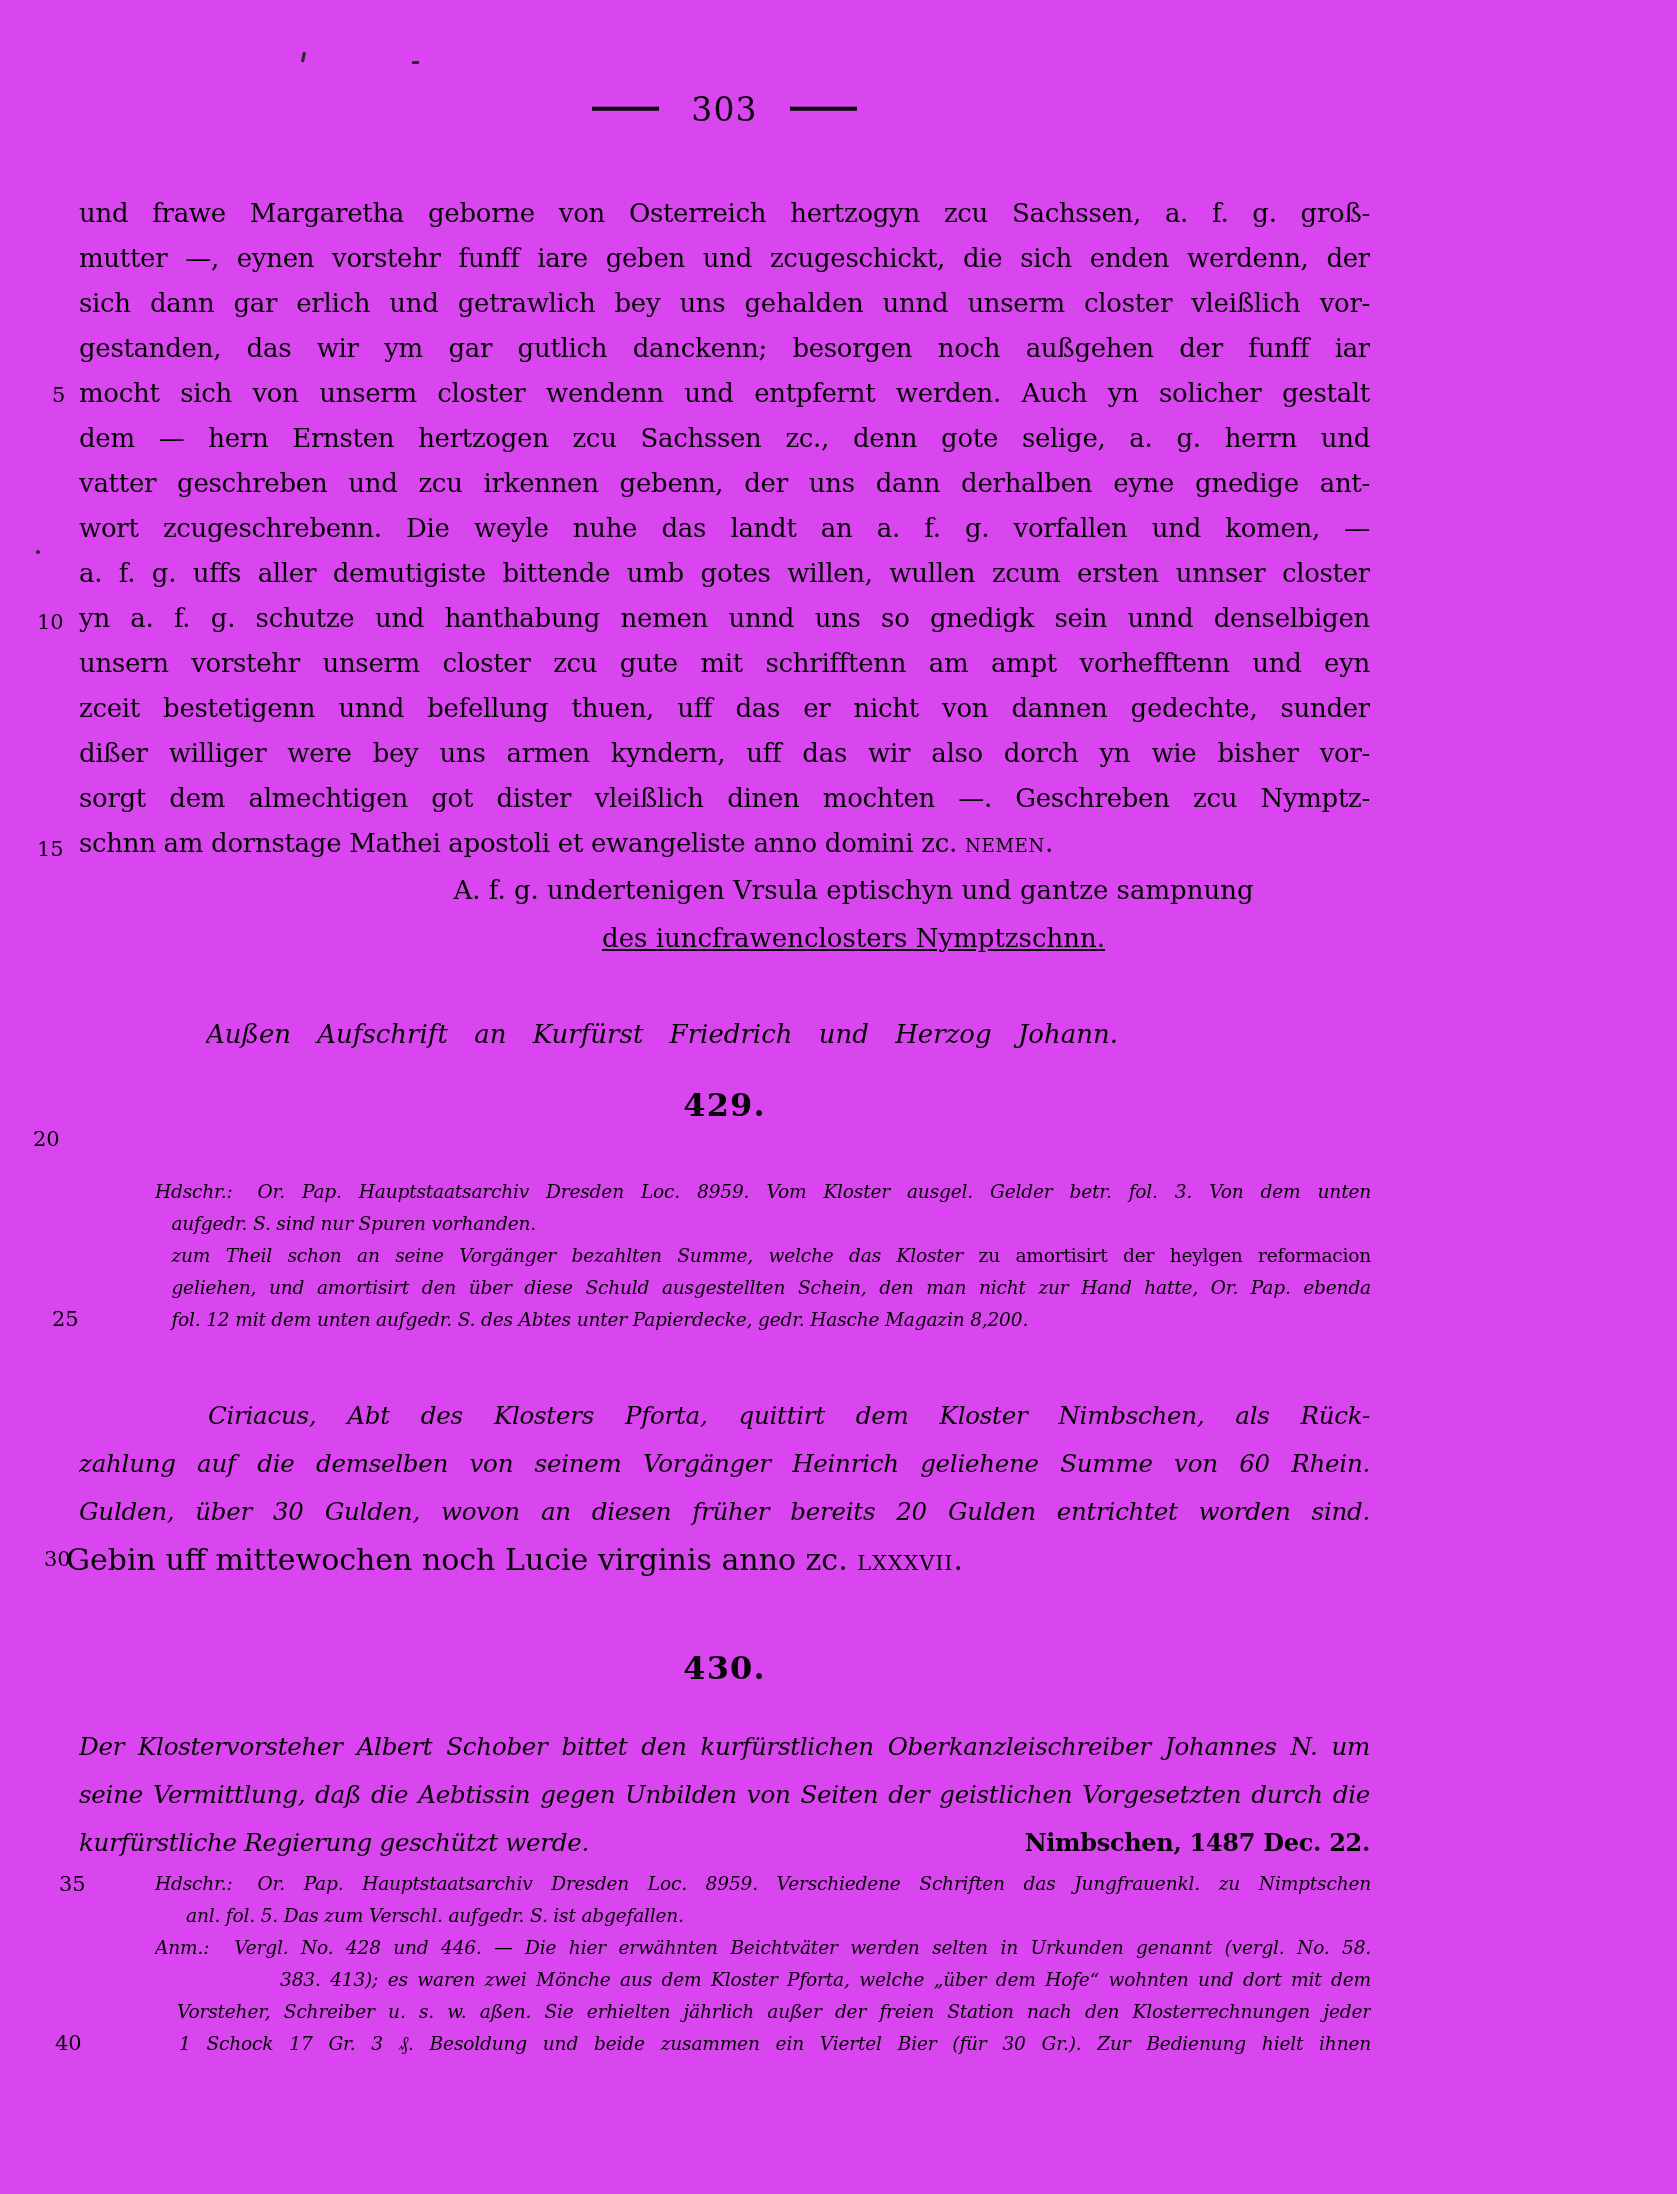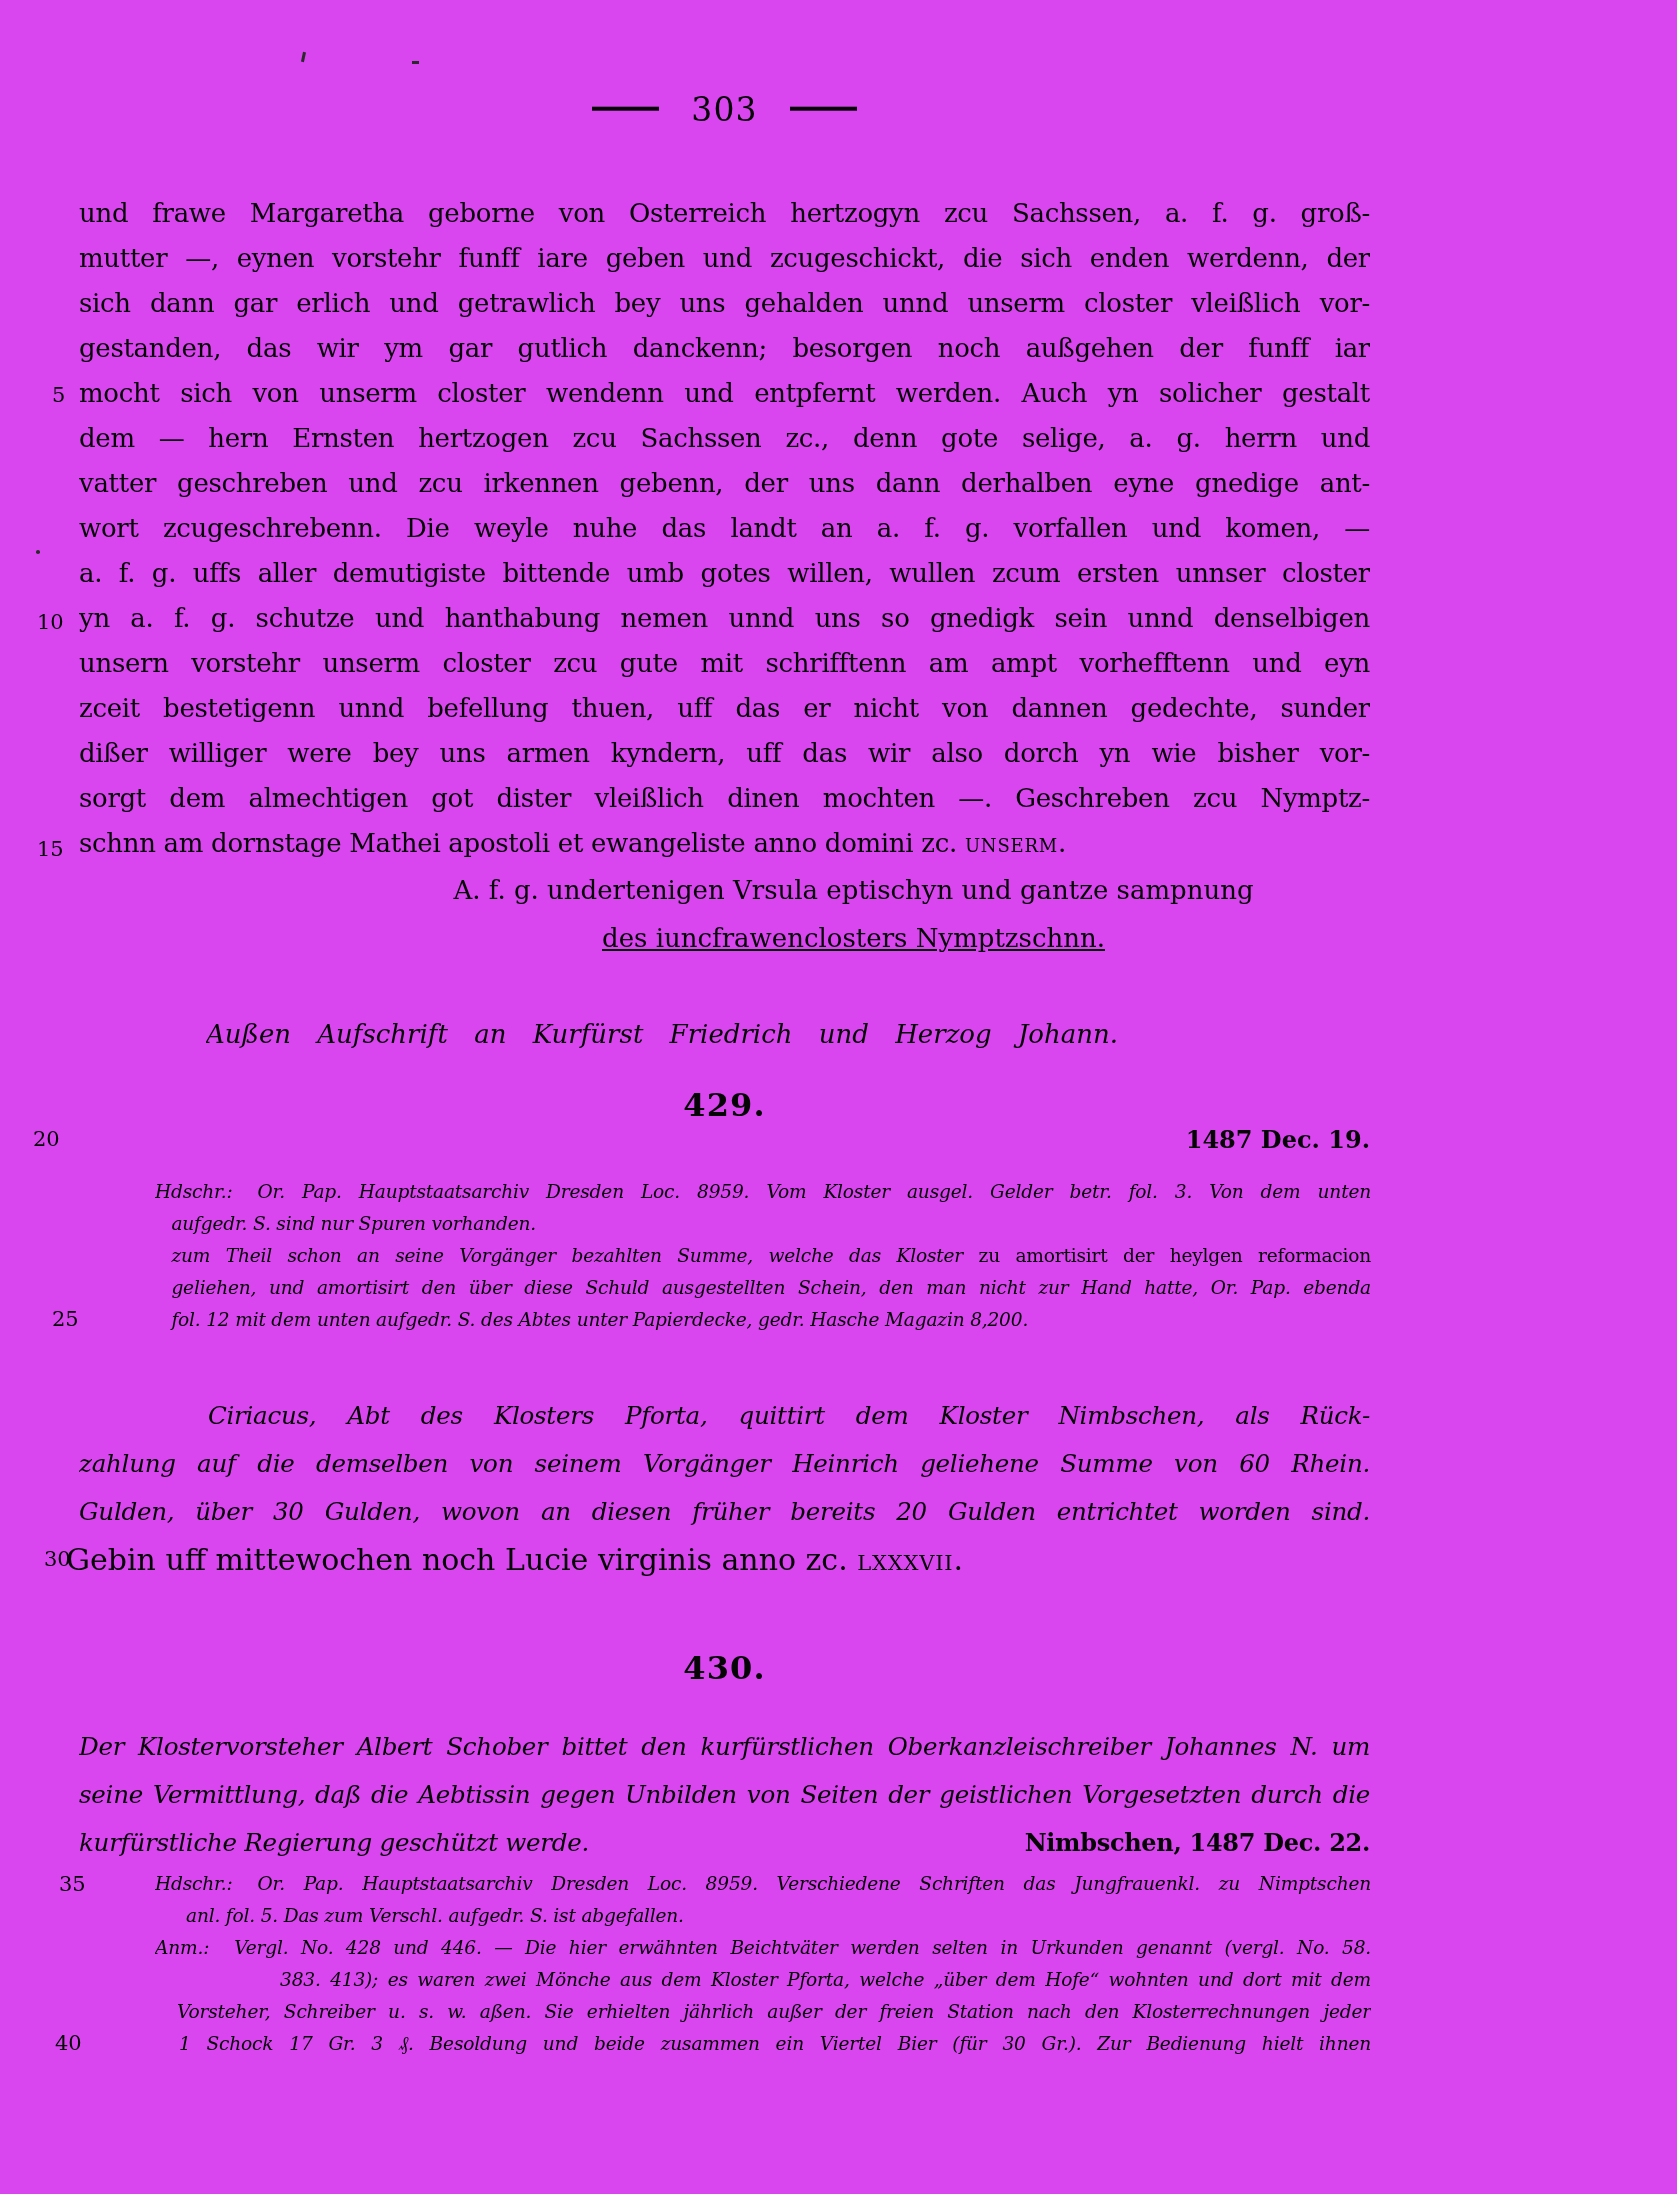--- a/index.html
+++ b/index.html
@@ -71,38 +71,37 @@
     <div class="bl j">mocht sich von unserm closter wendenn und entpfernt werden.  Auch yn solicher gestalt</div>
     <div class="bl j">dem — hern Ernsten hertzogen zcu Sachssen zc., denn gote selige, a. g. herrn und</div>
     <div class="bl j">vatter geschreben und zcu irkennen gebenn, der uns dann derhalben eyne gnedige ant-</div>
     <div class="bl j">wort zcugeschrebenn.  Die weyle nuhe das landt an a. f. g. vorfallen und komen, —</div>
     <div class="bl j">a. f. g. uffs aller demutigiste bittende umb gotes willen, wullen zcum ersten unnser closter</div>
     <div class="bl j">yn a. f. g. schutze und hanthabung nemen unnd uns so gnedigk sein unnd denselbigen</div>
     <div class="bl j">unsern vorstehr unserm closter zcu gute mit schrifftenn am ampt vorhefftenn und eyn</div>
     <div class="bl j">zceit bestetigenn unnd befellung thuen, uff das er nicht von dannen gedechte, sunder</div>
     <div class="bl j">dißer williger were bey uns armen kyndern, uff das wir also dorch yn wie bisher vor-</div>
     <div class="bl j">sorgt dem almechtigen got dister vleißlich dinen mochten —.  Geschreben zcu Nymptz-</div>
-    <div class="bl"><span>schnn am dornstage Mathei apostoli et ewangeliste anno domini zc. </span><span class="sc">unserm.</span></div>
+    <div class="bl"><span>schnn am dornstage Mathei apostoli et ewangeliste anno domini zc. </span><span class="sc">nemen.</span></div>
   </div>
 
   <div class="mnum" style="left:52px;top:373px;">5</div>
   <div class="mnum" style="left:37px;top:600px;">10</div>
   <div class="mnum" style="left:37px;top:827px;">15</div>
   <div class="mnum" style="left:33px;top:1124px;line-height:31px;height:31px;">20</div>
   <div class="mnum" style="left:52px;top:1303px;line-height:32px;height:32px;">25</div>
   <div class="mnum" style="left:44px;top:1543px;line-height:33px;height:33px;">30</div>
   <div class="mnum" style="left:59px;top:1868px;line-height:32px;height:32px;">35</div>
   <div class="mnum" style="left:55px;top:2027px;line-height:32px;height:32px;">40</div>
 
   <div class="sig" style="top:874px;">A. f. g. undertenigen Vrsula eptischyn und gantze sampnung</div>
   <div class="sig" style="top:922px;text-decoration:underline;">des iuncfrawenclosters Nymptzschnn.</div>
   <div class="address" style="top:1018px;">Außen Aufschrift an Kurfürst Friedrich und Herzog Johann.</div>
 
   <div class="docnum" style="top:1086px;">429.</div>
-  <div class="daterow" style="top:1124px;">1487 Dec. 19.</div>
 
   <div class="notes" style="top:1176px;">
     <div class="nl j"><span class="nlabel">Hdschr.:</span><span>Or. Pap. Hauptstaatsarchiv Dresden Loc. 8959.  Vom Kloster ausgel. Gelder betr. fol. 3.  Von dem unten</span></div>
     <div class="nl ind30">aufgedr. S. sind nur Spuren vorhanden.</div>
     <div class="nl j ind30"><span>zum Theil schon an seine Vorgänger bezahlten Summe, welche das Kloster </span><span class="roman">zu amortisirt der heylgen reformacion</span></div>
     <div class="nl j ind30">geliehen, und amortisirt den über diese Schuld ausgestellten Schein, den man nicht zur Hand hatte, Or. Pap. ebenda</div>
     <div class="nl ind30">fol. 12 mit dem unten aufgedr. S. des Abtes unter Papierdecke, gedr. Hasche Magazin 8,200.</div>
   </div>
 
   <div class="regest" style="top:1392px;">

